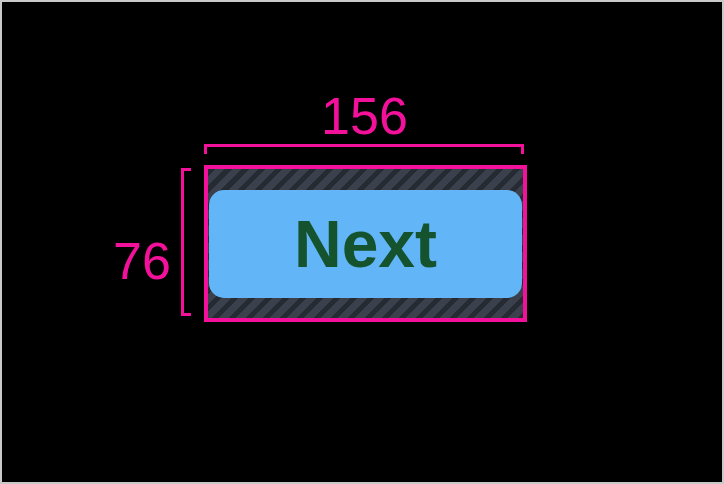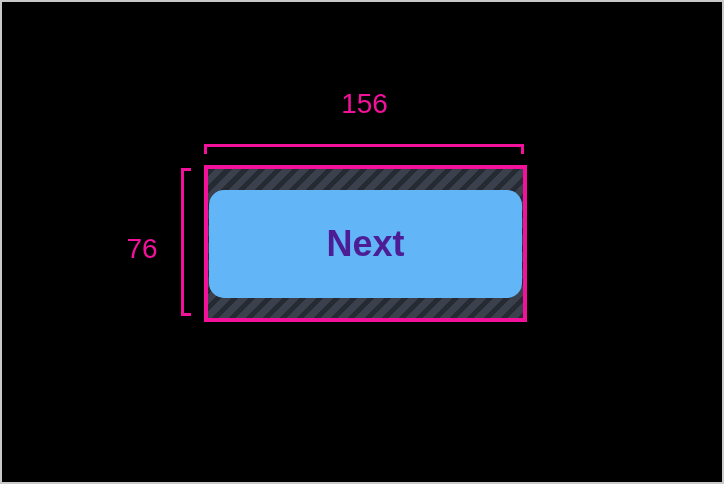--- a/index.html
+++ b/index.html
@@ -14,21 +14,21 @@
     height: 484px;
     box-sizing: border-box;
     background: #000000;
     border: 2px solid #c9c9c9;
     overflow: hidden;
   }
   
   .dim-label {
     position: absolute;
     color: #f3119b;
-    font-size: 28px;
+    font-size: 52px;
     line-height: 1;
     text-align: center;
     user-select: none;
   }
   .dim-label.width  { left: 203px; top: 88px;  width: 319px; }
   .dim-label.height { left: 104px; top: 221px; width: 72px; margin-top: 12px;  }
   .bracket {
     position: absolute;
     box-sizing: border-box;
   }
@@ -62,23 +62,23 @@
     align-items: center;
     justify-content: center;
   }
   
   .next-btn {
     width: 313px;
     height: 108px;
     border: none;
     border-radius: 15px;
     background: #62b5f7;
-    color: #4c1d95;
+    color: #14532d;
     font-family: "Liberation Sans", sans-serif;
-    font-size: 36px;
+    font-size: 66px;
     font-weight: 600;
     line-height: 1;
     display: flex;
     align-items: center;
     justify-content: center;
     cursor: pointer;
     padding: 0;
   }
 </style>
 </head>

